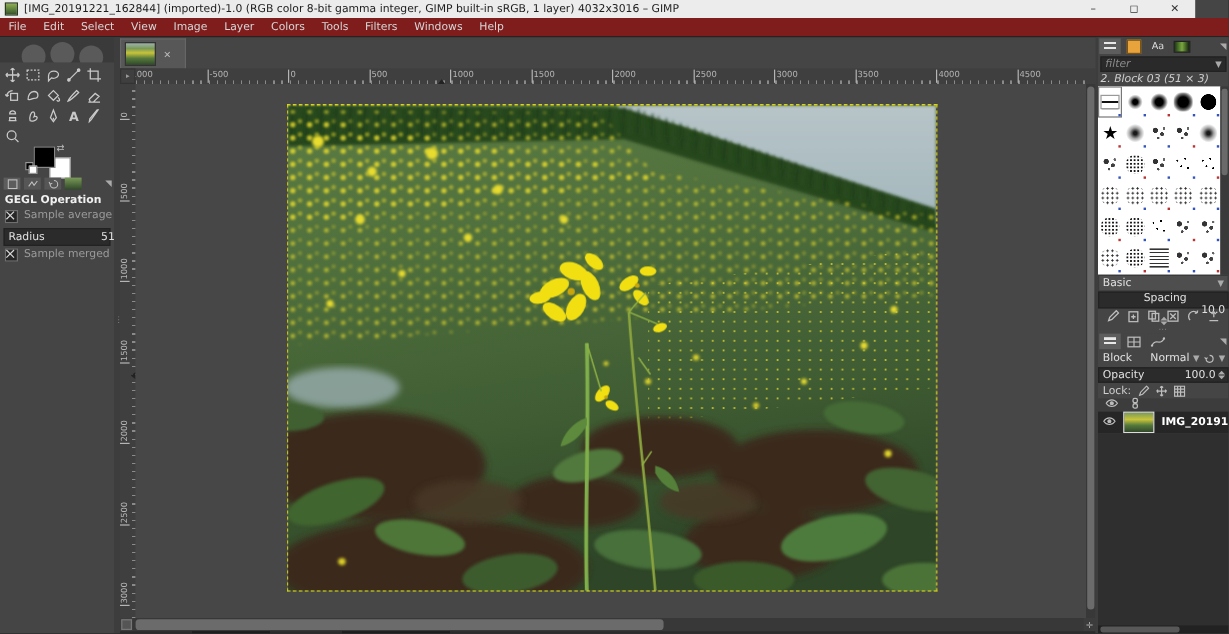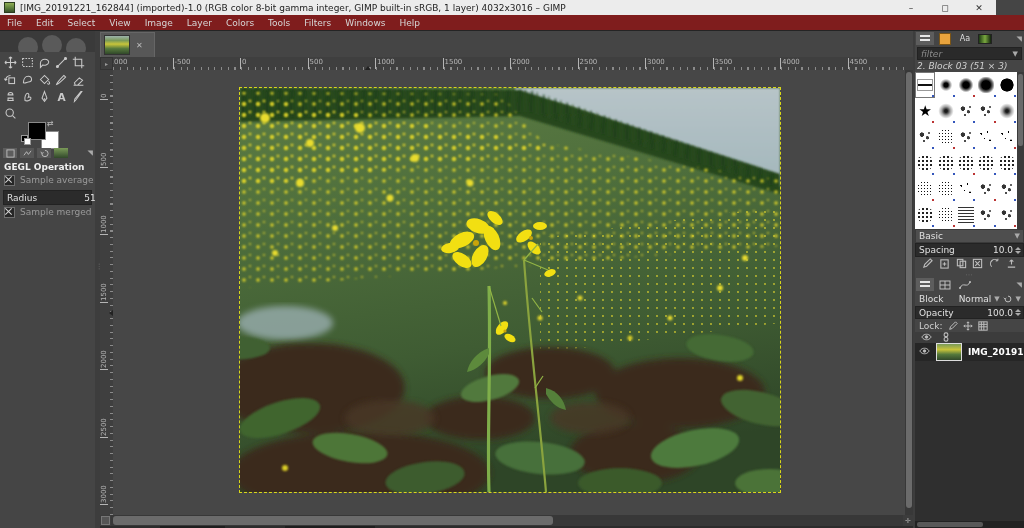--- a/index.html
+++ b/index.html
@@ -124,21 +124,21 @@
   .b-sparks{background:
      radial-gradient(1.5px 1.5px at 20% 30%,#000 50%,transparent 60%),
      radial-gradient(1.5px 1.5px at 60% 20%,#000 50%,transparent 60%),
      radial-gradient(1.5px 1.5px at 40% 60%,#000 50%,transparent 60%),
      radial-gradient(1.5px 1.5px at 75% 70%,#000 50%,transparent 60%);}
   .b-hatch{background:repeating-linear-gradient(180deg,#333 0 1px,transparent 1px 3px);}
   
   .rrow{position:absolute;left:0;width:109px;display:flex;align-items:center;box-sizing:border-box;}
   #basicrow{top:198px;height:14px;background:#4e4e4e;border:1px solid #3a3a3a;padding:0 3px;color:#e0e0e0;}
   #basicrow .chev{margin-left:auto;color:#aaa;font-size:7px;}
-  #spacingrow{top:212px;height:14px;background:#2b2b2b;border:1px solid #222;padding-left:3px;color:#e0e0e0;}
+  #spacingrow{top:212px;height:14px;background:#2b2b2b;border:1px solid #222;padding-left:3px;color:#e0e0e0;flex-direction:column;}
   #spacingrow .val{margin-left:auto;padding-right:2px;}
   #brushbtns{top:226px;height:15px;justify-content:space-around;padding:0 4px;}
   #brushbtns svg{width:11px;height:11px;stroke:#bdbdbd;fill:none;stroke-width:1.2;}
   #rhandle{top:241px;height:5px;justify-content:center;}
   #rtabs2{top:246px;height:15px;gap:2px;padding-left:1px;}
   #moderow{top:261px;height:14px;padding-left:4px;color:#e0e0e0;}
   #modecombo{margin-left:auto;display:flex;align-items:center;gap:3px;}
   #modecombo .chev{color:#aaa;font-size:7px;}
   #moderow svg{width:10px;height:10px;stroke:#bdbdbd;fill:none;stroke-width:1.2;}
   #opacityrow{top:275px;height:13px;background:#2b2b2b;border:1px solid #222;padding-left:3px;color:#e0e0e0;}

